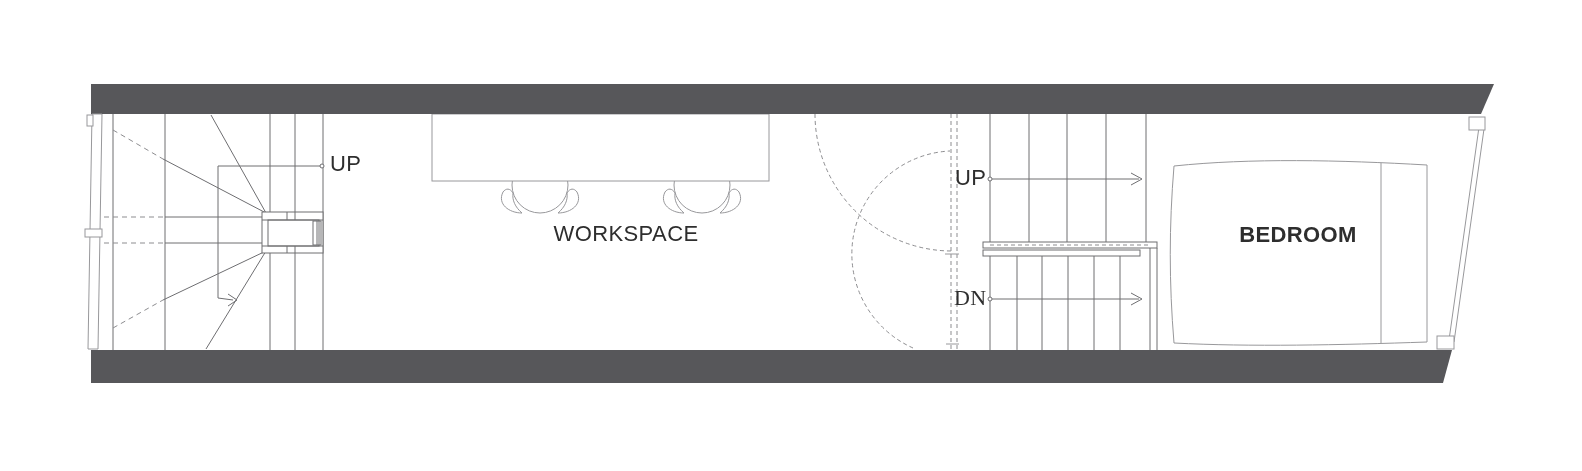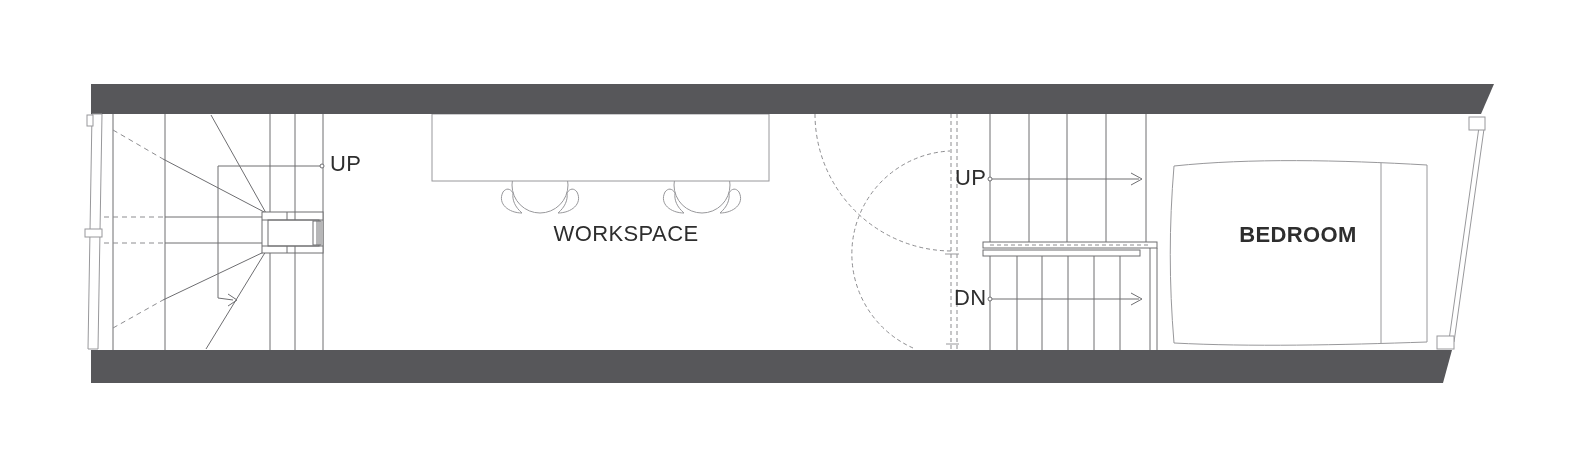--- a/index.html
+++ b/index.html
@@ -167,16 +167,16 @@
       <rect class="ltf" x="1437" y="336" width="17" height="13"></rect>
     </g>
   </svg>
 
   <span class="lbl" style="left:330px;top:152px;">UP</span>
 
   <span class="lbl center" style="left:601px;top:222px;margin-left:25px;">WORKSPACE</span>
 
   <span class="lbl" style="left:955px;top:166px;">UP</span>
 
-  <span class="lbl" style="left:954px;top:286px;">DN</span>
+  <span class="lbl" style="left:954px;top:286px;font-family:Liberation Serif, serif;">DN</span>
 
   <span class="lbl center" style="left:1298px;top:223px;font-weight:bold;">BEDROOM</span>
 </div>
 
 </body></html>

